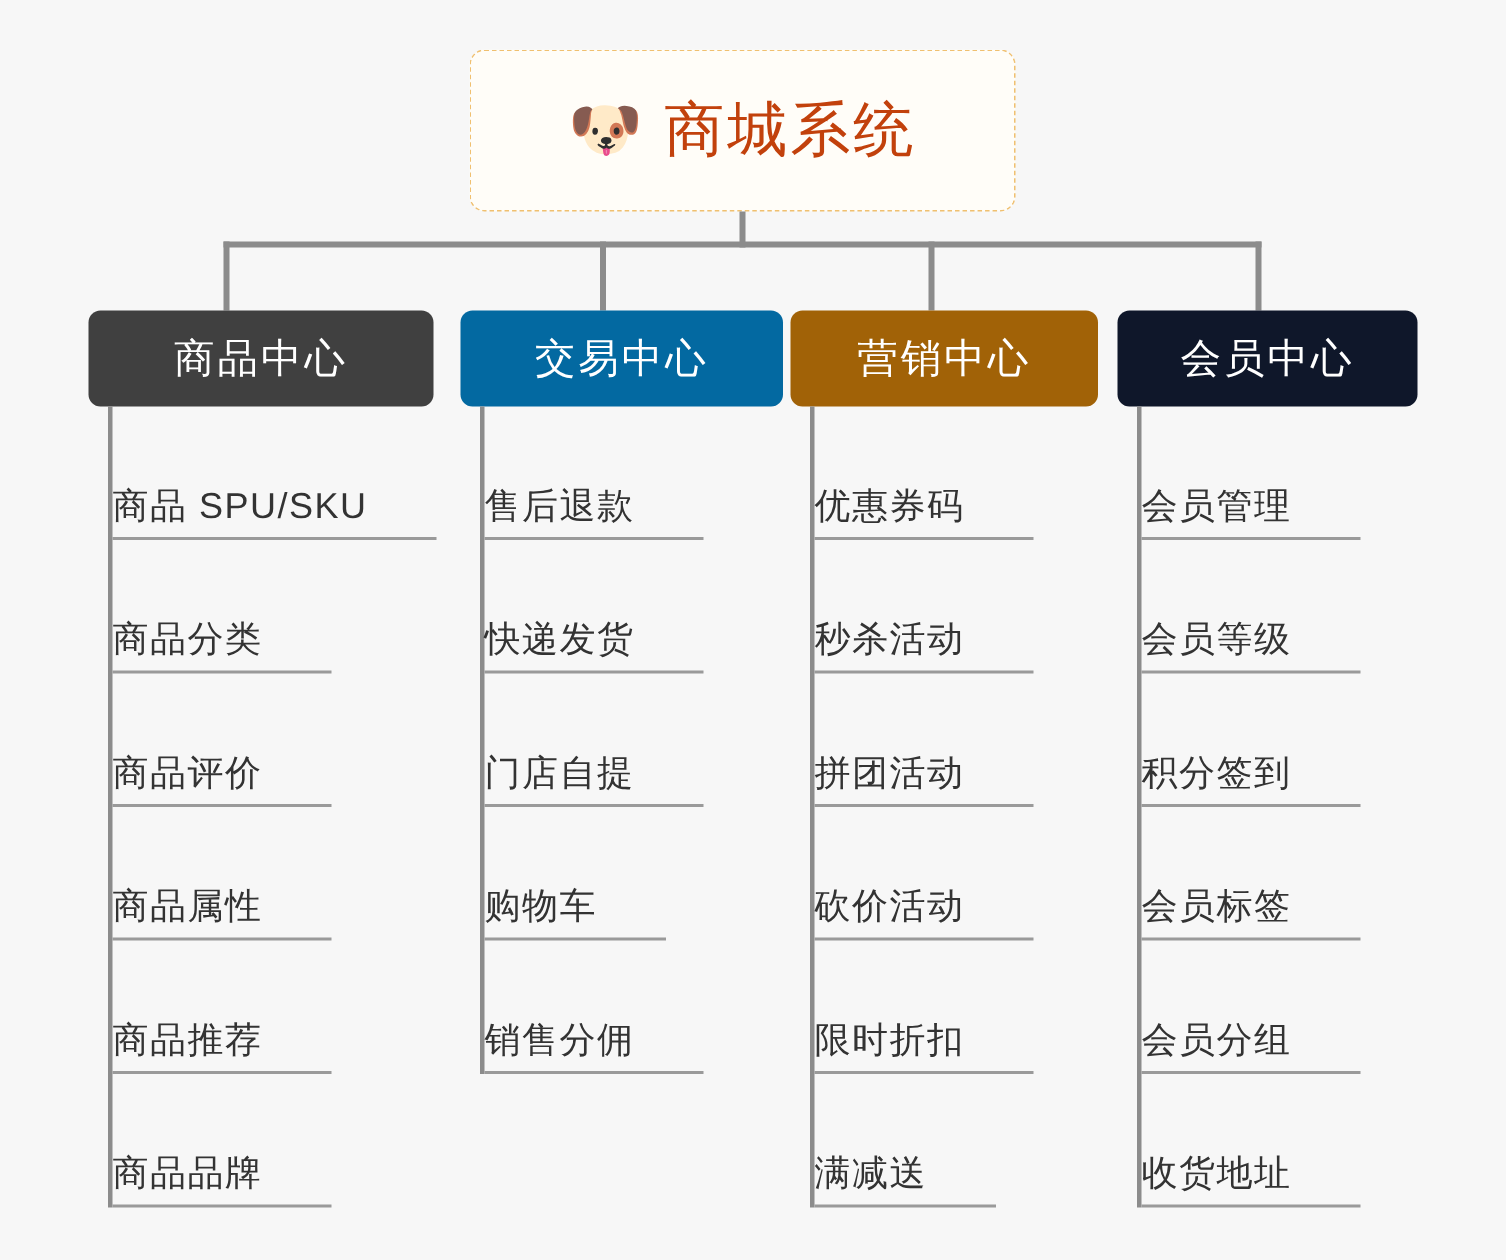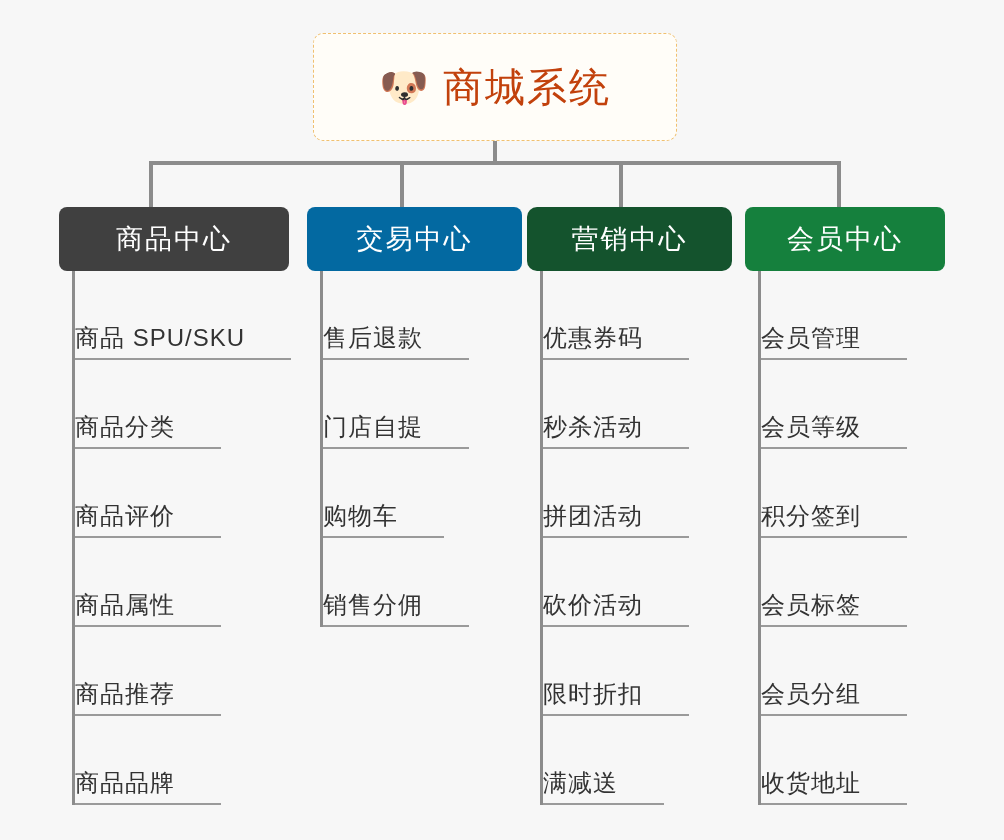--- a/index.html
+++ b/index.html
@@ -97,22 +97,22 @@
     display: flex;
     align-items: center;
     justify-content: center;
     color: #ffffff;
     font-size: 27px;
     letter-spacing: 2px;
     white-space: nowrap;
   }
   .column.c1 .cat-header { background: #404040; }
   .column.c2 .cat-header { background: #0369a1; }
-  .column.c3 .cat-header { background: #14532d; border-radius: 10px; }
-  .column.c4 .cat-header { background: #15803d; }
+  .column.c3 .cat-header { background: #a16207; }
+  .column.c4 .cat-header { background: #0f172a; }
 
   
   .leaf-list {
     position: relative;
     margin-left: 13px;
     border-left: 3px solid #8c8c8c;
     padding-top: 0;
   }
 
   .leaf-item {
@@ -175,20 +175,23 @@
     </div>
   </div>
 
   <div class="column c2">
     <div class="cat-header">交易中心</div>
     <div class="leaf-list">
       <div class="leaf-item">
           <span class="leaf-label">售后退款</span>
         </div>
       <div class="leaf-item">
+          <span class="leaf-label">快递发货</span>
+        </div>
+      <div class="leaf-item">
           <span class="leaf-label">门店自提</span>
         </div>
       <div class="leaf-item">
           <span class="leaf-label">购物车</span>
         </div>
       <div class="leaf-item">
           <span class="leaf-label">销售分佣</span>
         </div>
     </div>
   </div>

